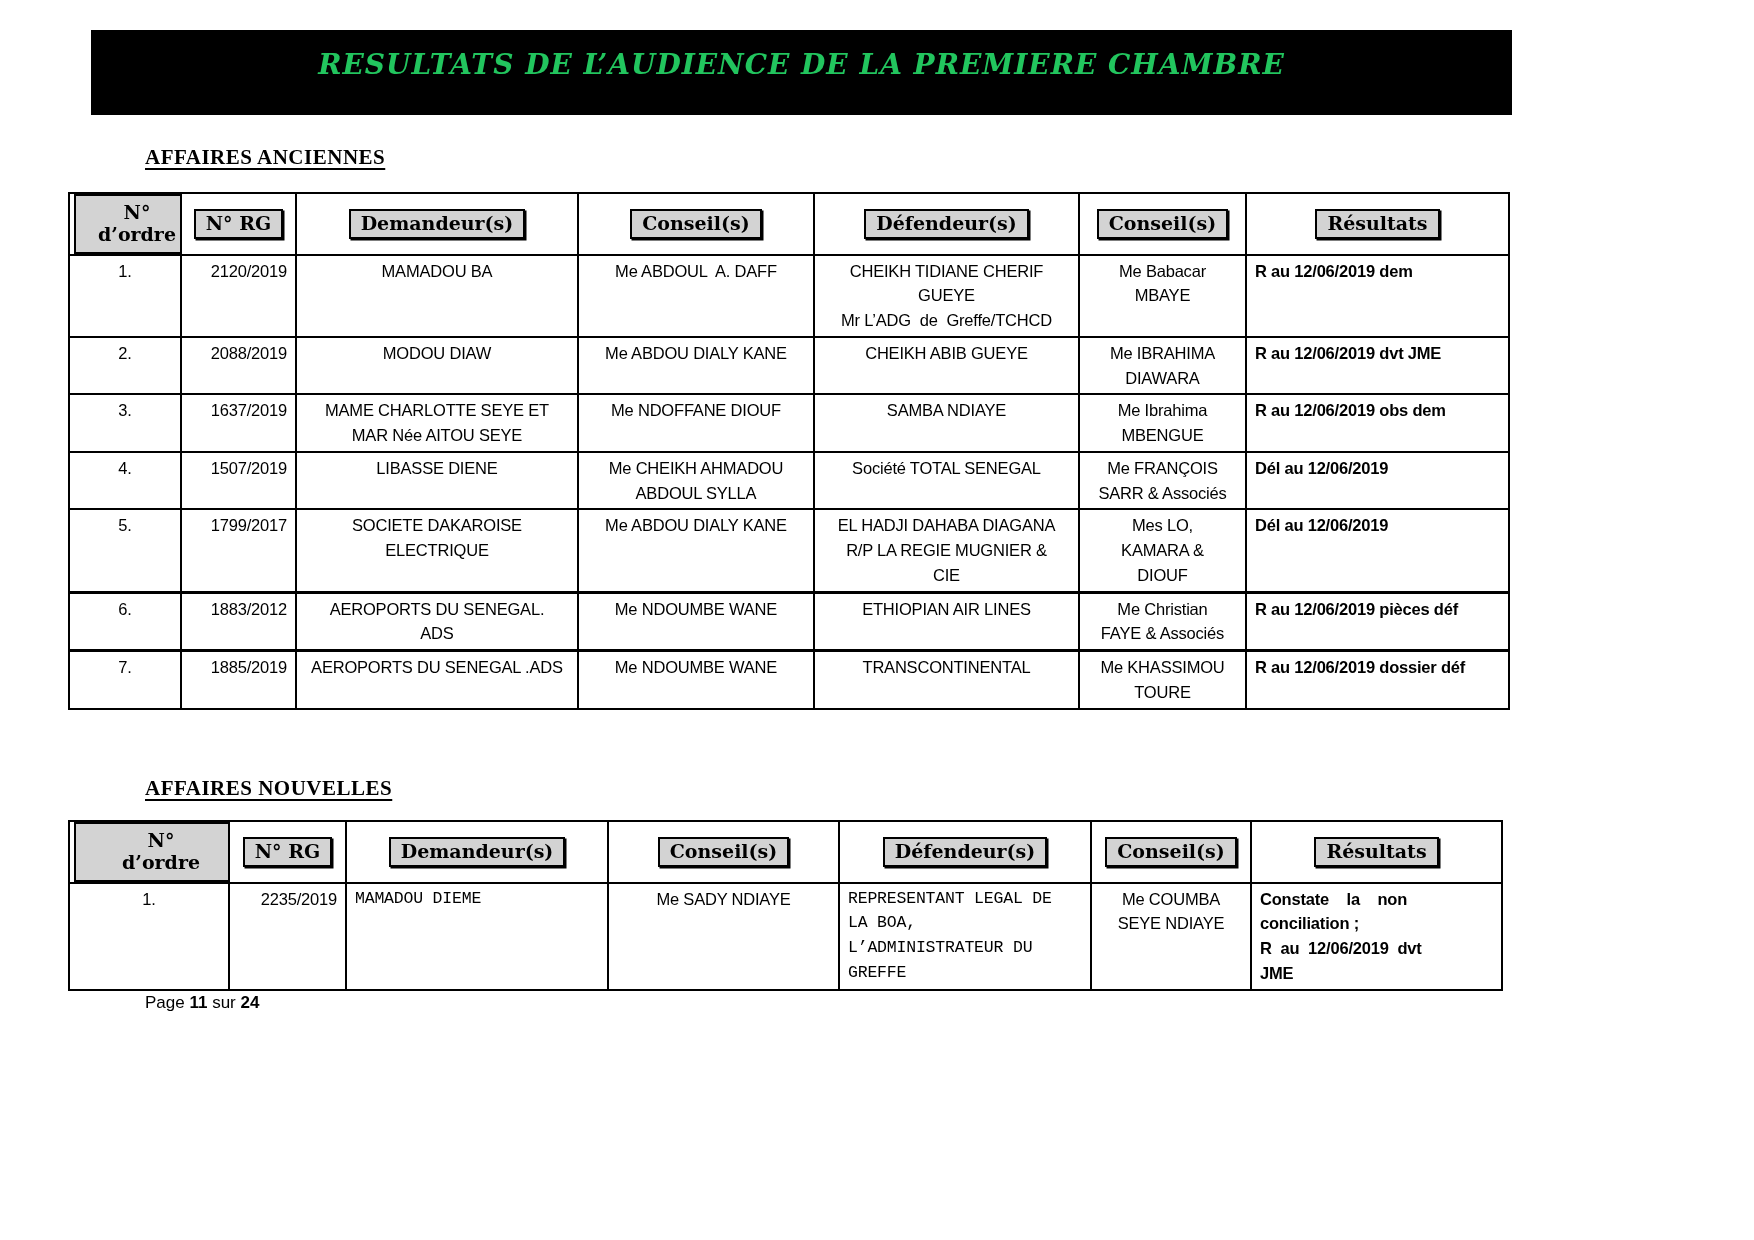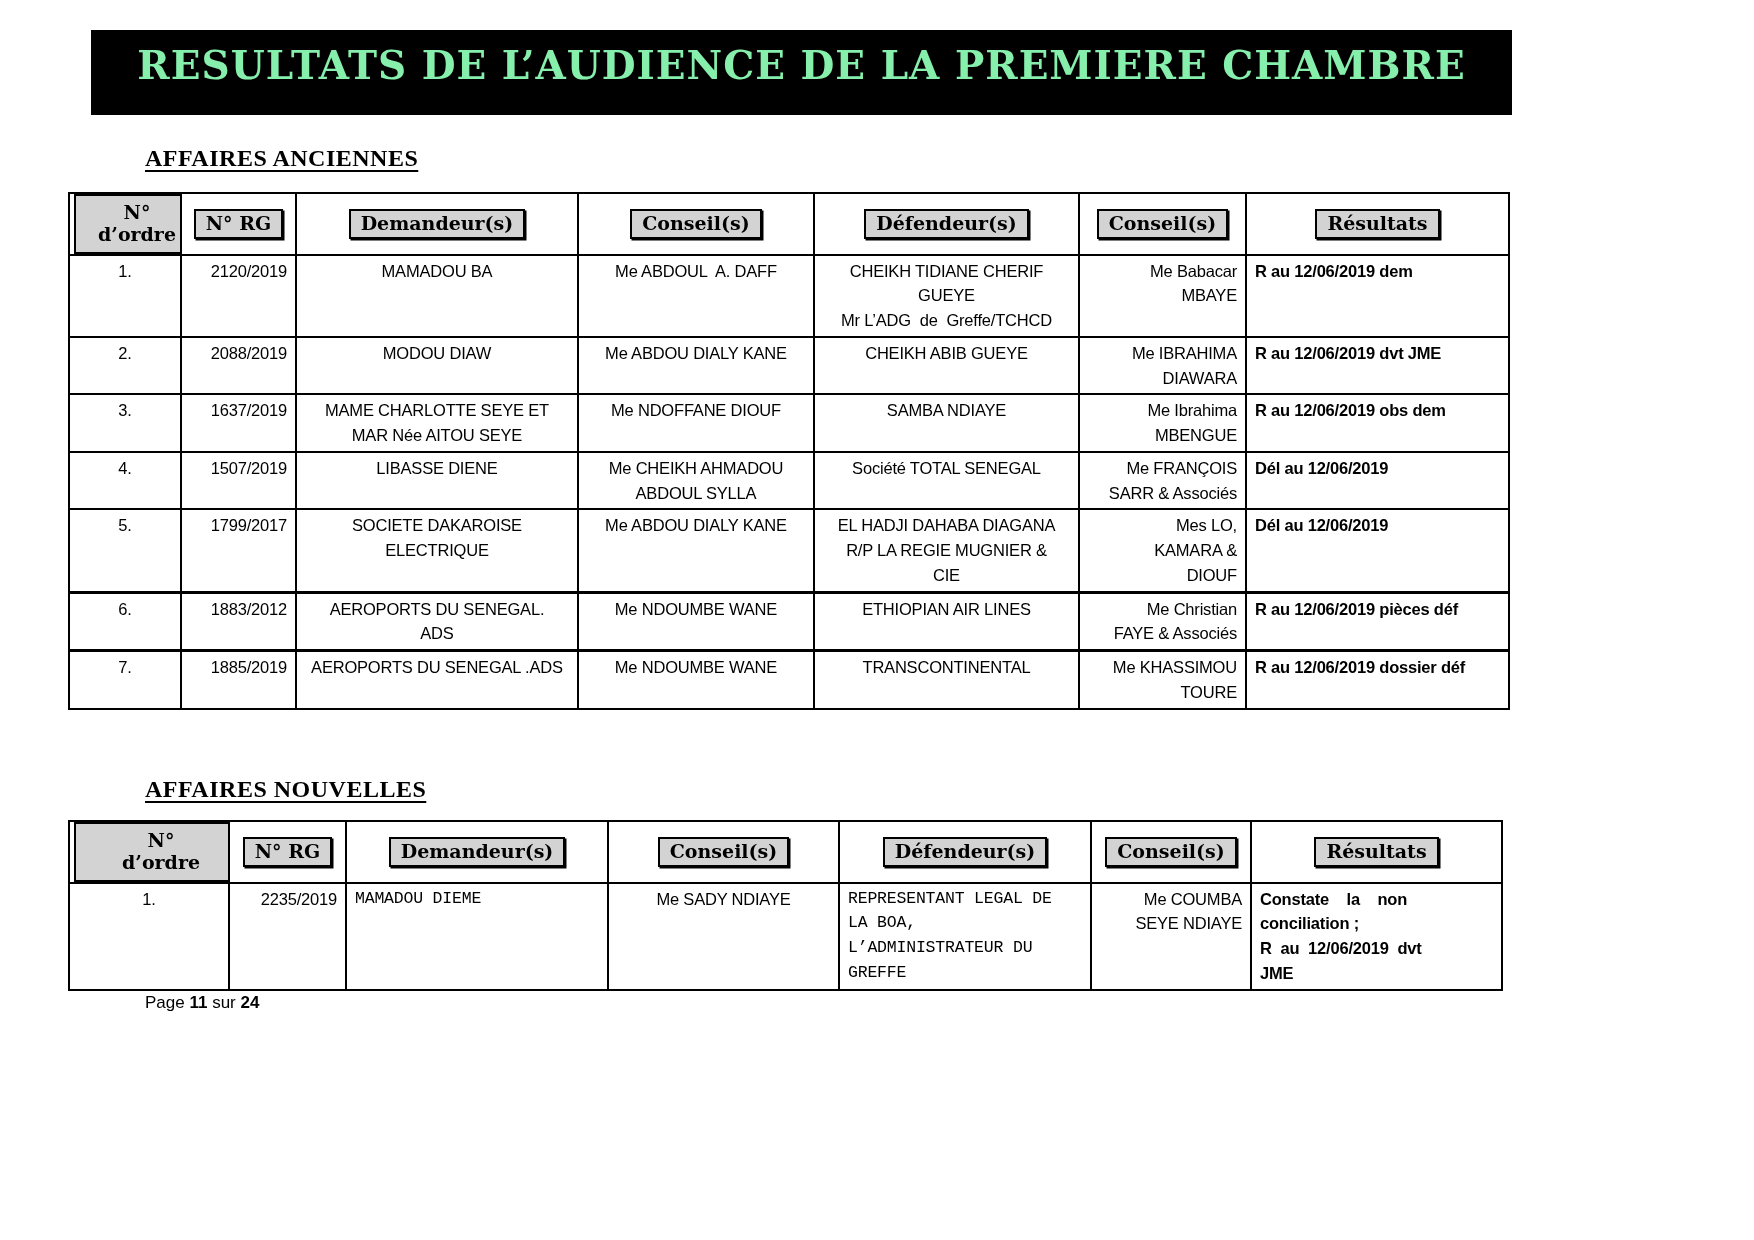--- a/index.html
+++ b/index.html
@@ -7,27 +7,27 @@
     position:relative;width:1754px;height:1240px;background:#ffffff;
     font-family:"Liberation Sans",sans-serif;color:#000;overflow:hidden;
   }
   
   .banner{
     position:absolute;left:91px;top:30px;width:1421px;height:85px;
     background:#000;display:flex;align-items:center;justify-content:center;
     padding-bottom:16px;box-sizing:border-box;
   }
   .banner .title-text{
-    color:#86efac;font-family:"DejaVu Serif",serif;font-weight:bold;
-    font-size:39px;letter-spacing:1px;white-space:nowrap;
+    color:#22c55e;font-family:"DejaVu Serif",serif;font-weight:bold;
+    font-size:28px;letter-spacing:1px;white-space:nowrap;font-style:italic;
   }
   
   .sec-heading{
     position:absolute;left:145px;margin:0;
-    font-family:"Liberation Serif",serif;font-weight:bold;font-size:24px;
+    font-family:"Liberation Serif",serif;font-weight:bold;font-size:21px;
     letter-spacing:.5px;text-decoration:underline;
     text-decoration-thickness:2px;text-underline-offset:4px;
   }
   #heading-0{top:145px;}
   #heading-1{top:776px;}
   
   table.results{
     position:absolute;left:68px;border-collapse:collapse;table-layout:fixed;
     background:#fff;
   }
@@ -50,21 +50,21 @@
   th.col-0{padding:2px;}
   th.col-0 .hbox{display:flex;width:100%;height:100%;flex-direction:column;justify-content:center;box-shadow:none;}
   
   table.results td{
     padding:3px 8px;vertical-align:top;font-size:16.5px;line-height:1.5;
     letter-spacing:-0.2px;white-space:pre-wrap;word-wrap:break-word;
   }
   td.c-ordre{text-align:center;vertical-align:middle;font-size:19px;}
   td.c-rg{text-align:right;}
   td.c-demandeur,td.c-conseil_dem,td.c-defendeur{text-align:center;}
-  td.c-conseil_def{text-align:right;}
+  td.c-conseil_def{text-align:center;}
   td.c-resultat{text-align:left;font-weight:bold;}
   #t1 td.c-demandeur,#t1 td.c-defendeur{text-align:left;font-family:Liberation Mono, monospace;}
   
   #t0 tbody tr:nth-child(1){height:80px;}
   #t0 tbody tr:nth-child(2){height:52px;}
   #t0 tbody tr:nth-child(3){height:52px;}
   #t0 tbody tr:nth-child(4){height:52px;}
   #t0 tbody tr:nth-child(5){height:77px;}
   #t0 tbody tr:nth-child(6){height:51px;}
   #t0 tbody tr:nth-child(7){height:51px;}

